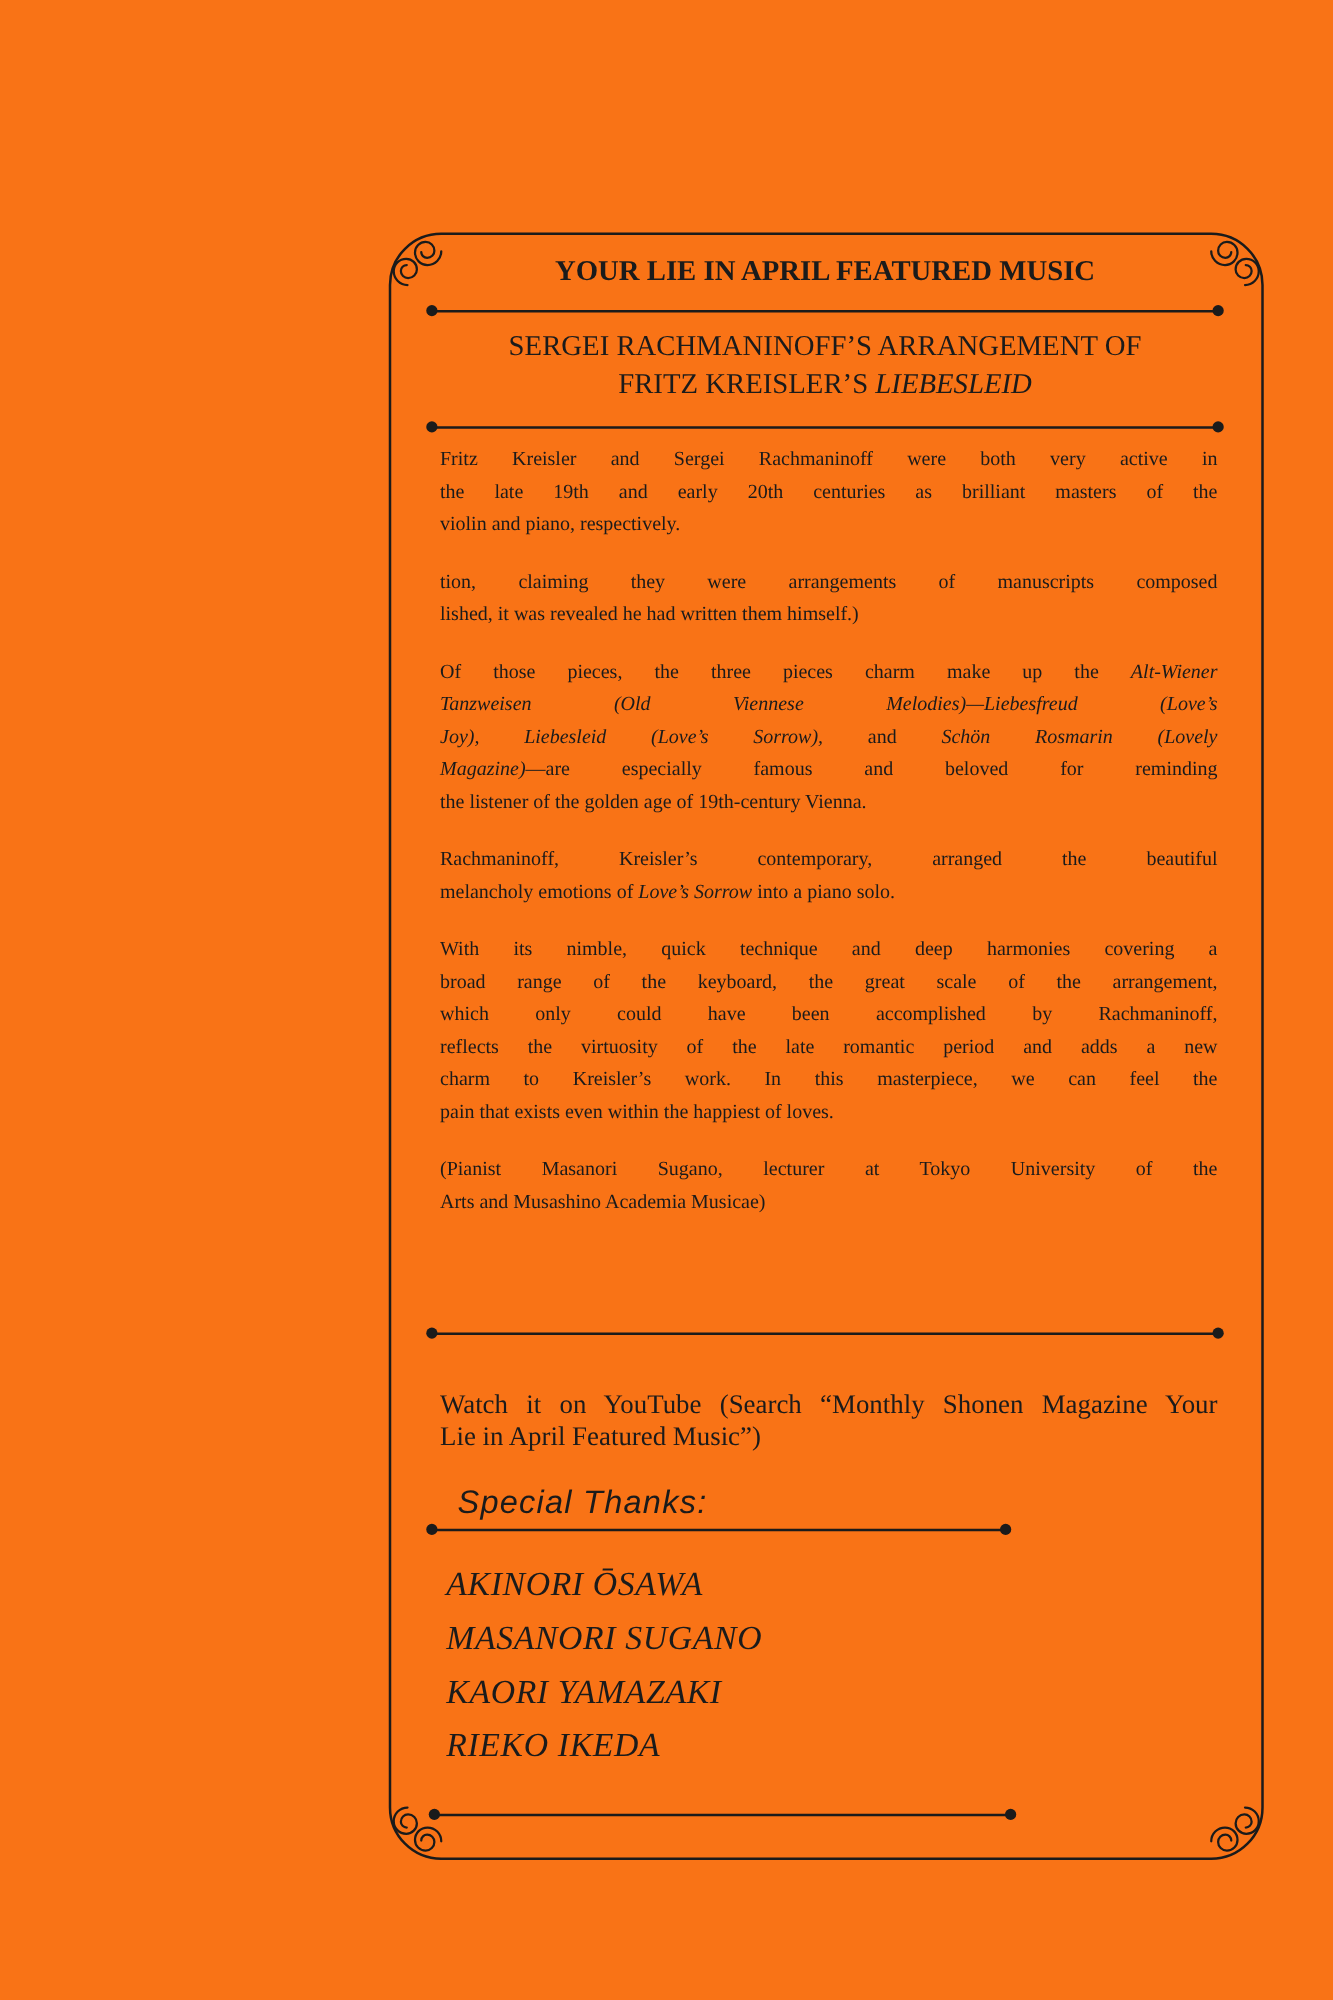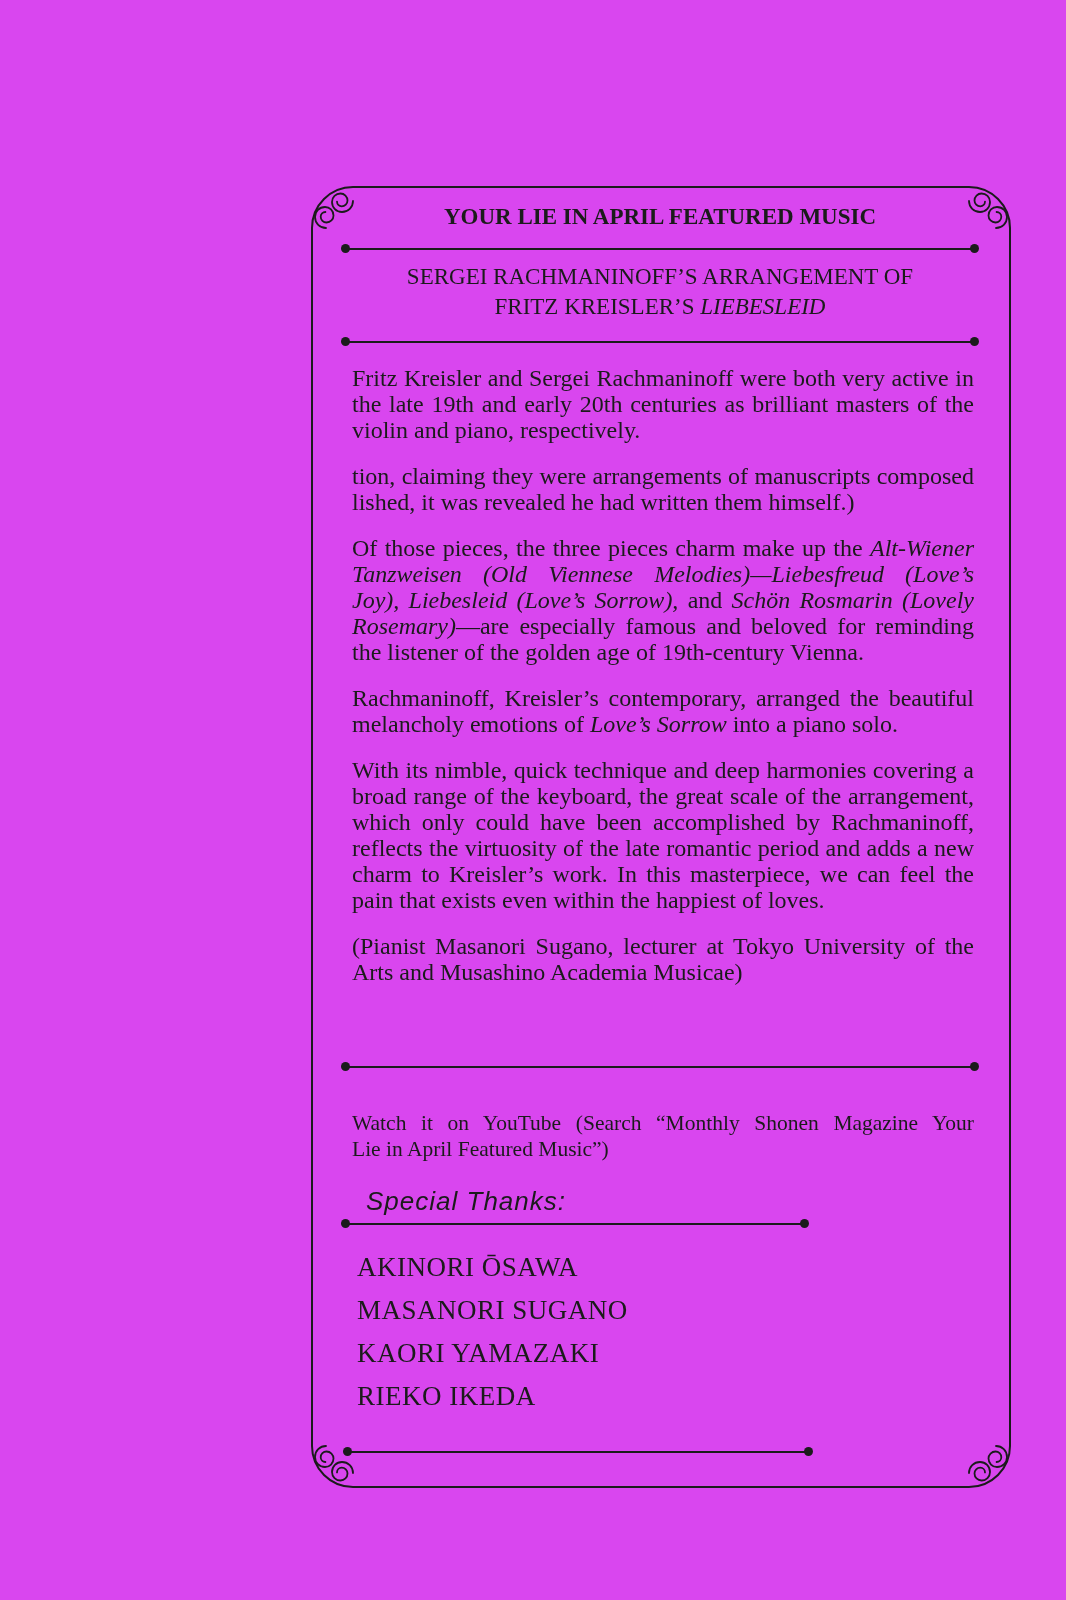--- a/index.html
+++ b/index.html
@@ -1,19 +1,19 @@
 <!DOCTYPE html>
 <html><head>
 <meta charset="utf-8">
 <style>
   html,body{margin:0;padding:0;background:#ffffff;}
   .page{
     position:relative;
     width:1066px;height:1600px;
-    background:#d946ef;
+    background:#f97316;
     font-family:"Liberation Serif","DejaVu Serif",serif;
     color:#1b1b1b;
     overflow:hidden;
   }
   .frame{
     position:absolute;left:311px;top:186px;width:696px;height:1298px;
     border:2.5px solid #1b1b1b;border-radius:42px;
   }
   .corner{position:absolute;width:60px;height:60px;}
   .corner.tl{left:0;top:0;}
@@ -22,33 +22,33 @@
   .corner.br{right:0;bottom:0;transform:scale(-1,-1);}
   .title{
     position:absolute;left:341px;top:203px;width:638px;
     text-align:center;font-weight:bold;font-size:23px;line-height:28px;
   }
   .subtitle{position:absolute;left:341px;top:262px;width:638px;font-size:23px;}
   .subtitle .tl{line-height:30px;text-align:left;text-align-last:center;}
   .rule{position:absolute;display:flex;align-items:center;height:9px;}
   .dot{width:9px;height:9px;border-radius:50%;background:#1b1b1b;flex:0 0 auto;}
   .bar{flex:1 1 auto;height:2px;background:#1b1b1b;margin:0 -2px;}
-  .body-text{position:absolute;left:352px;top:365px;width:622px;font-size:24px;}
+  .body-text{position:absolute;left:352px;top:355px;width:622px;font-size:16px;}
   .youtube{position:absolute;left:352px;top:1078px;width:622px;font-size:21.5px;margin-top:32px;}
   .tl{line-height:26px;text-align:justify;text-align-last:justify;}
   .tl.last{text-align-last:left;}
   .para{margin-bottom:20px;}
   .para:last-child{margin-bottom:0;}
   .it{font-style:italic;}
   .thanks-label{
     position:absolute;left:366px;top:1186px;
     font-family:Liberation Sans, sans-serif;font-style:italic;
     font-size:26px;letter-spacing:1px;
   }
-  .credits{position:absolute;left:357px;top:1246px;font-size:27px;}
+  .credits{position:absolute;left:357px;top:1246px;font-size:27px;font-style:italic;}
   .name{line-height:43px;letter-spacing:0.5px;}
   .defs-holder{position:absolute;width:0;height:0;overflow:hidden;}
 </style>
 </head>
 <body>
 
 <div class="page">
 
   <svg class="defs-holder" aria-hidden="true">
     <defs>
@@ -117,21 +117,21 @@
         <div class="tl last"><span>violin and piano, respectively.</span></div>
       </div>
       <div class="para">
         <div class="tl"><span>tion, claiming they were arrangements of manuscripts composed</span></div>
         <div class="tl last"><span>lished, it was revealed he had written them himself.)</span></div>
       </div>
       <div class="para">
         <div class="tl"><span>Of those pieces, the three pieces charm make up the </span><span class="it">Alt-Wiener</span></div>
         <div class="tl"><span class="it">Tanzweisen (Old Viennese Melodies)—Liebesfreud (Love’s</span></div>
         <div class="tl"><span class="it">Joy), Liebesleid (Love’s Sorrow),</span><span> and </span><span class="it">Schön Rosmarin (Lovely</span></div>
-        <div class="tl"><span class="it">Rosemary)</span><span>—are especially famous and beloved for reminding</span></div>
+        <div class="tl"><span class="it">Magazine)</span><span>—are especially famous and beloved for reminding</span></div>
         <div class="tl last"><span>the listener of the golden age of 19th-century Vienna.</span></div>
       </div>
       <div class="para">
         <div class="tl"><span>Rachmaninoff, Kreisler’s contemporary, arranged the beautiful</span></div>
         <div class="tl last"><span>melancholy emotions of </span><span class="it">Love’s Sorrow</span><span> into a piano solo.</span></div>
       </div>
       <div class="para">
         <div class="tl"><span>With its nimble, quick technique and deep harmonies covering a</span></div>
         <div class="tl"><span>broad range of the keyboard, the great scale of the arrangement,</span></div>
         <div class="tl"><span>which only could have been accomplished by Rachmaninoff,</span></div>

